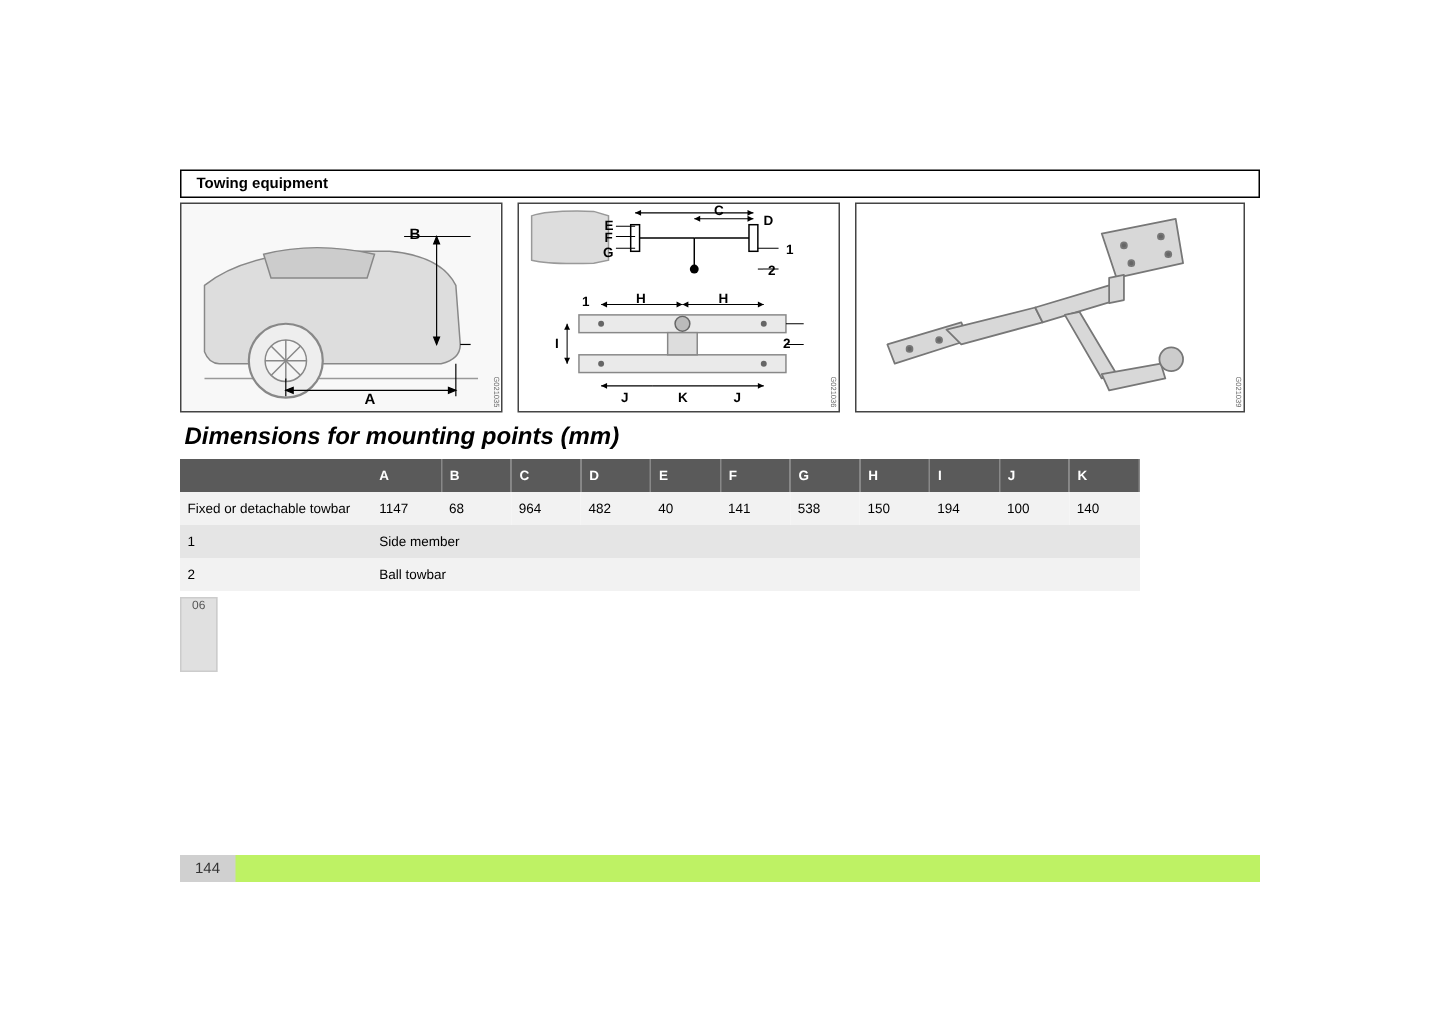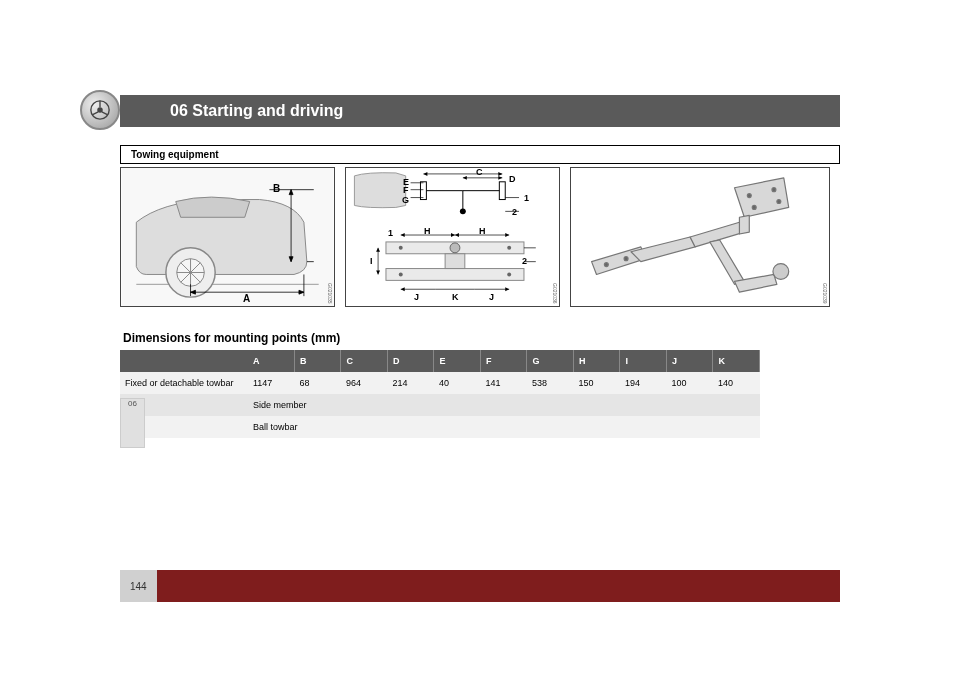--- a/index.html
+++ b/index.html
@@ -79,25 +79,26 @@
   }
   .code-label {
     position: absolute;
     right: 1px;
     bottom: 2px;
     font-size: 5px;
     color: #666;
     writing-mode: vertical-rl;
   }
   .table-title {
-    font-size: 12px;
-    font-weight: bold;
-    margin-top: 24px;
+    font-size: 16px;
+    font-weight: bold;
+    margin-top: 8px;
     margin-bottom: 5px;
     padding-left: 3px;
+    font-style: italic;
   }
   .dim-table {
     border-collapse: collapse;
     width: 640px;
     font-size: 9px;
   }
   .dim-table th {
     background: #5a5a5a;
     color: #fff;
     text-align: left;
@@ -125,52 +126,40 @@
     align-items: flex-start;
     justify-content: center;
     font-size: 8px;
     color: #555;
   }
   .footer-bar {
     position: absolute;
     left: 120px;
     top: 570px;
     width: 720px;
-    height: 32px;
-    background: #7f1d1d;
+    height: 18px;
+    background: #bef264;
     display: flex;
     align-items: flex-start;
   }
   .footer-page {
     background: #d0d0d0;
     color: #333;
     font-size: 10px;
     padding: 3px 10px;
     height: 100%;
     display: flex;
     align-items: center;
   }
 </style>
 </head>
 <body>
 
 <div class="page">
 
-  <div class="header-bar">
-    <div class="header-icon">
-      <svg viewBox="0 0 24 24">
-          <circle cx="12" cy="12" r="10" fill="none" stroke="#444" stroke-width="1.5"></circle>
-          <circle cx="12" cy="12" r="3" fill="#444"></circle>
-          <line x1="12" y1="2" x2="12" y2="9" stroke="#444" stroke-width="1.5"></line>
-          <line x1="4" y1="17" x2="10" y2="14" stroke="#444" stroke-width="1.5"></line>
-          <line x1="20" y1="17" x2="14" y2="14" stroke="#444" stroke-width="1.5"></line>
-        </svg>
-    </div>
-    <span>06 Starting and driving</span>
-  </div>
 
   <div class="subheader">
     <span>Towing equipment</span>
   </div>
 
 
   <div class="diagrams">
 
     <div class="diagram-box diag1">
       <svg viewBox="0 0 215 140">
@@ -345,21 +334,21 @@
         <th class="col">J</th>
         <th class="col">K</th>
       </tr>
     </thead>
     <tbody>
       <tr class="row-light">
         <td>Fixed or detachable towbar</td>
         <td>1147</td>
         <td>68</td>
         <td>964</td>
-        <td>214</td>
+        <td>482</td>
         <td>40</td>
         <td>141</td>
         <td>538</td>
         <td>150</td>
         <td>194</td>
         <td>100</td>
         <td>140</td>
       </tr>
       <tr>
         <td class="legend-label">1</td>

